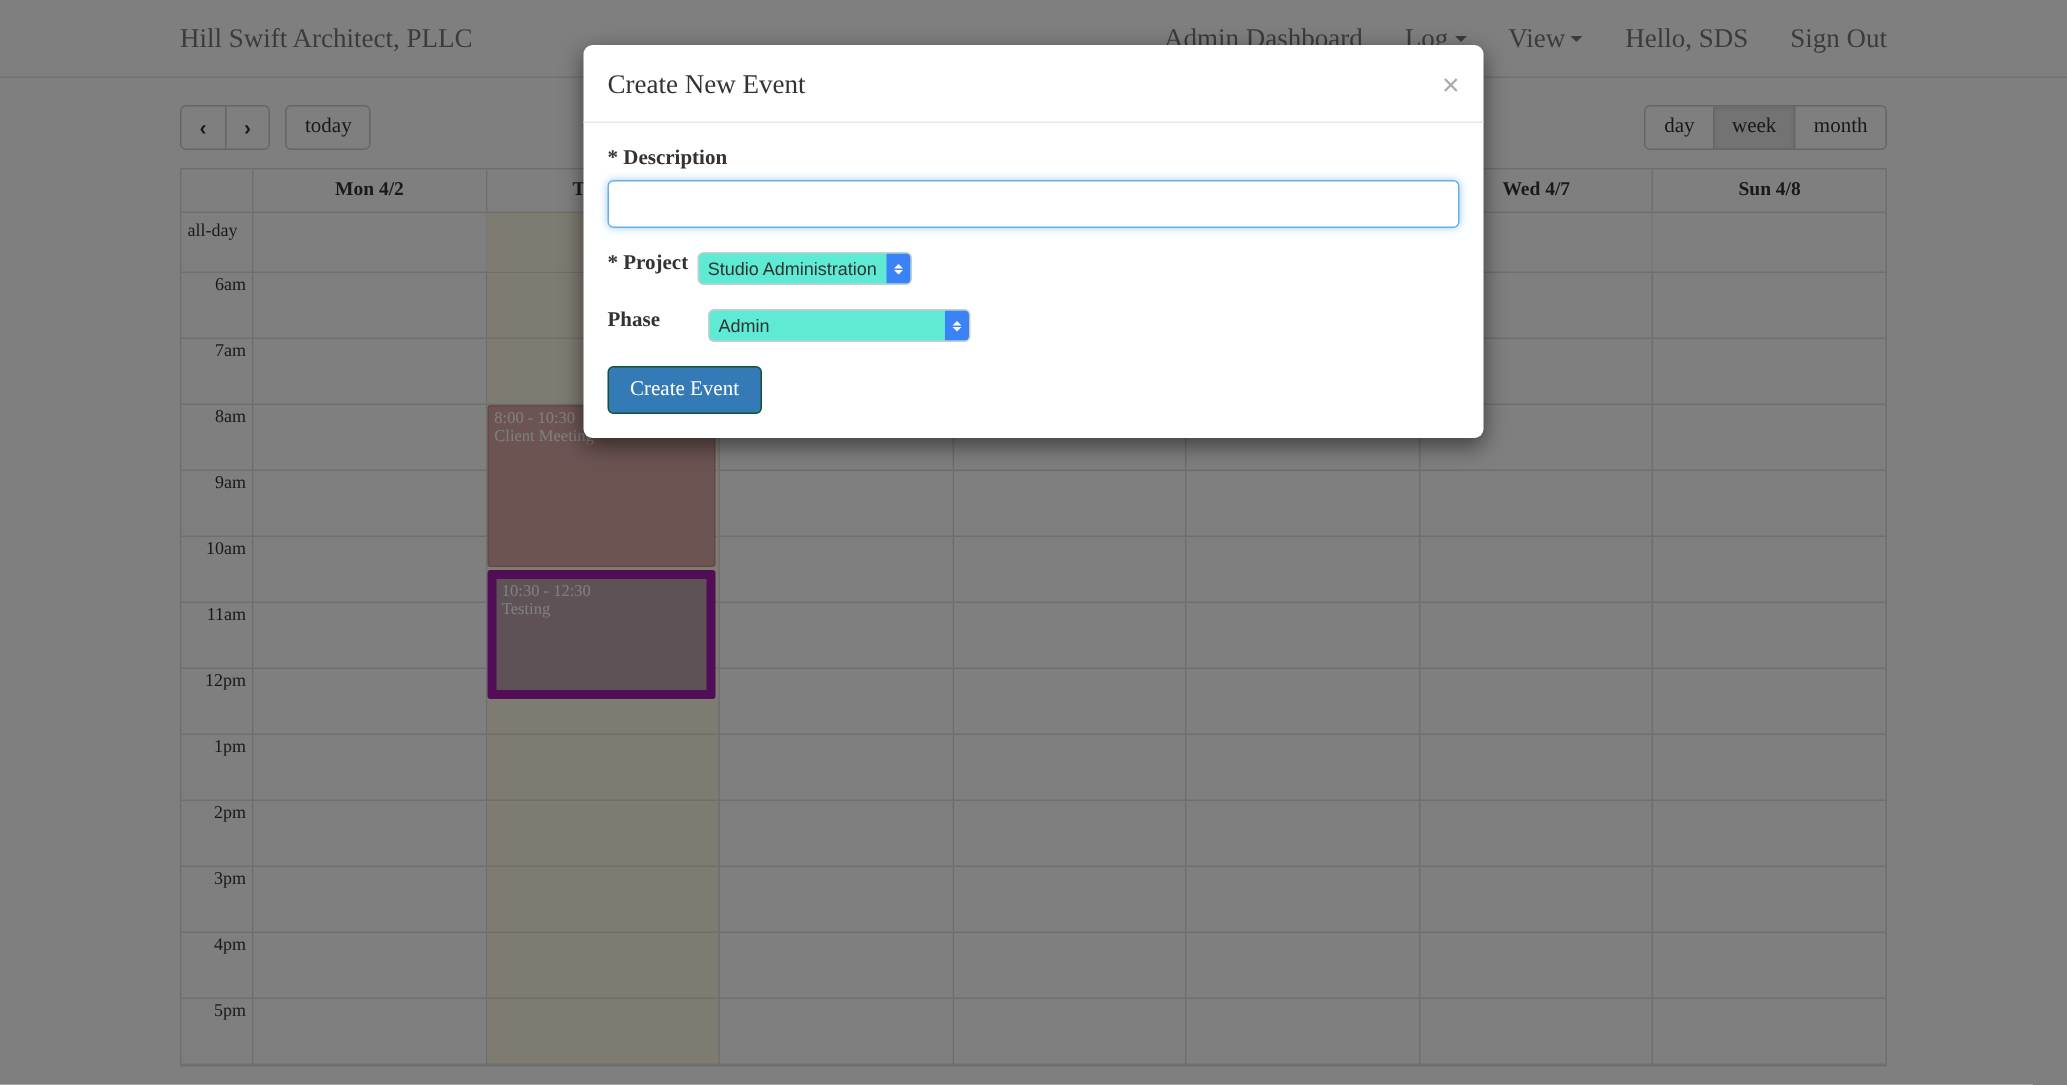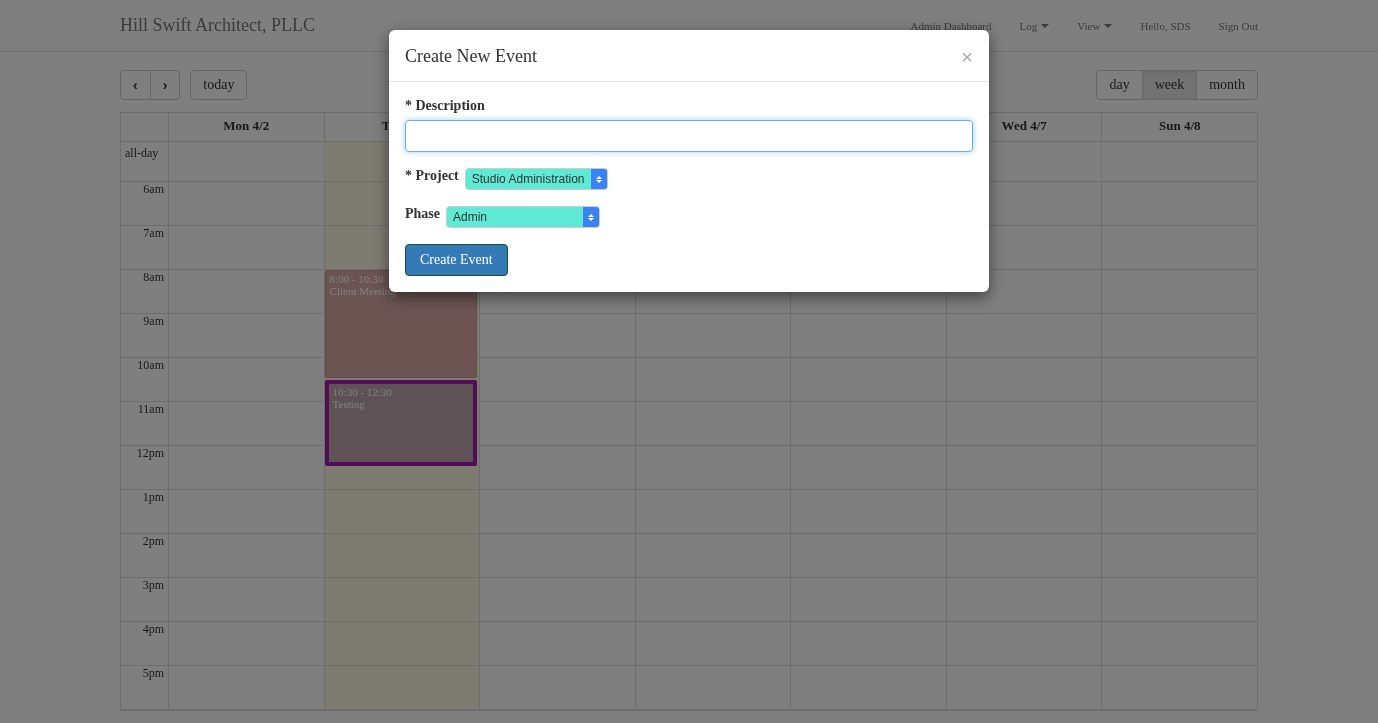--- a/index.html
+++ b/index.html
@@ -29,21 +29,21 @@
   }
   .nav-right {
     margin-left: auto;
     display: flex;
     align-items: center;
     gap: 28px;
     margin-right: 100px;
   }
   .nav-link {
     color: #777;
-    font-size: 11px;
+    font-size: 18px;
     cursor: pointer;
     display: flex;
     align-items: center;
     gap: 4px;
   }
   .caret {
     width: 0; height: 0;
     border-left: 4px solid transparent;
     border-right: 4px solid transparent;
     border-top: 4px solid #777;
@@ -122,21 +122,21 @@
   .event {
     position: absolute;
     left: 0; right: 2px;
     border-radius: 2px;
     padding: 2px 4px;
     font-size: 11px;
     color: #fff;
     overflow: hidden;
   }
   .event.pink { background: #d9a9a7; border: 1px solid #c98f8d; }
-  .event.mauve { background: #bda5ae; border: 4px solid #a21caf; }
+  .event.mauve { background: #bda5ae; border: 6px solid #a21caf; }
   .event .ev-title { display:block; }
 
   
   .overlay {
     position: absolute;
     top: 0; left: 0; right: 0; bottom: 0;
     background: rgba(0,0,0,0.5);
     z-index: 10;
   }
   .modal {
@@ -197,21 +197,21 @@
     gap: 1px;
   }
   .select-wrap .sel-btn .tri-up,
   .select-wrap .sel-btn .tri-down {
     width: 0; height: 0;
     border-left: 3px solid transparent;
     border-right: 3px solid transparent;
   }
   .select-wrap .sel-btn .tri-up { border-bottom: 3px solid #fff; }
   .select-wrap .sel-btn .tri-down { border-top: 3px solid #fff; }
-  .select-wrap.wide { width: 154px; justify-content: space-between; }
+  .select-wrap.wide { width: 175px; justify-content: space-between; margin-left: 26px; }
   .inline-row { display: flex; gap: 6px; }
   .btn-primary {
     background: #337ab7;
     border: 1px solid #14532d;
     color: #fff;
     padding: 7px 14px;
     border-radius: 4px;
     font-family: inherit;
     font-size: 14px;
     cursor: pointer;

